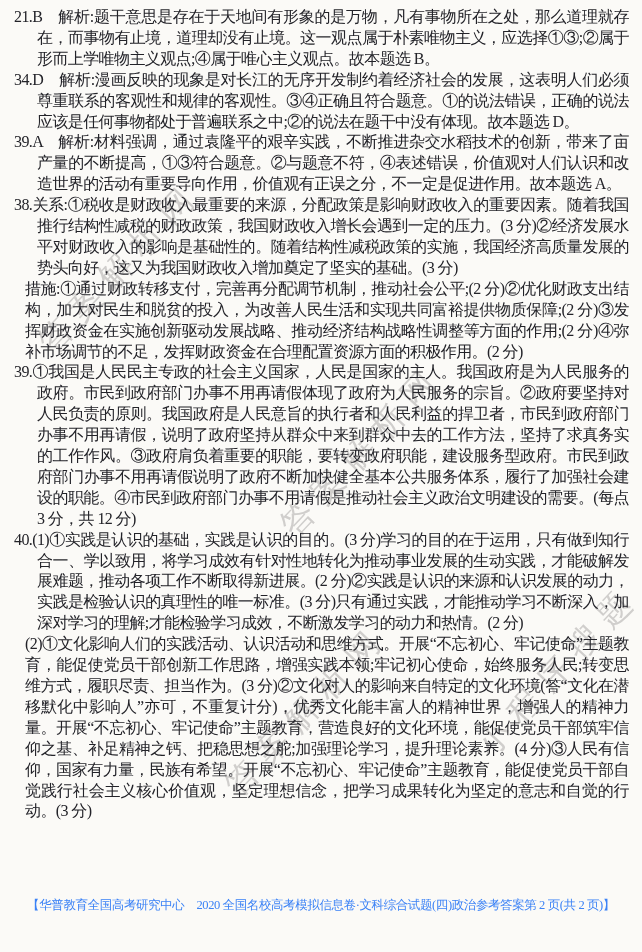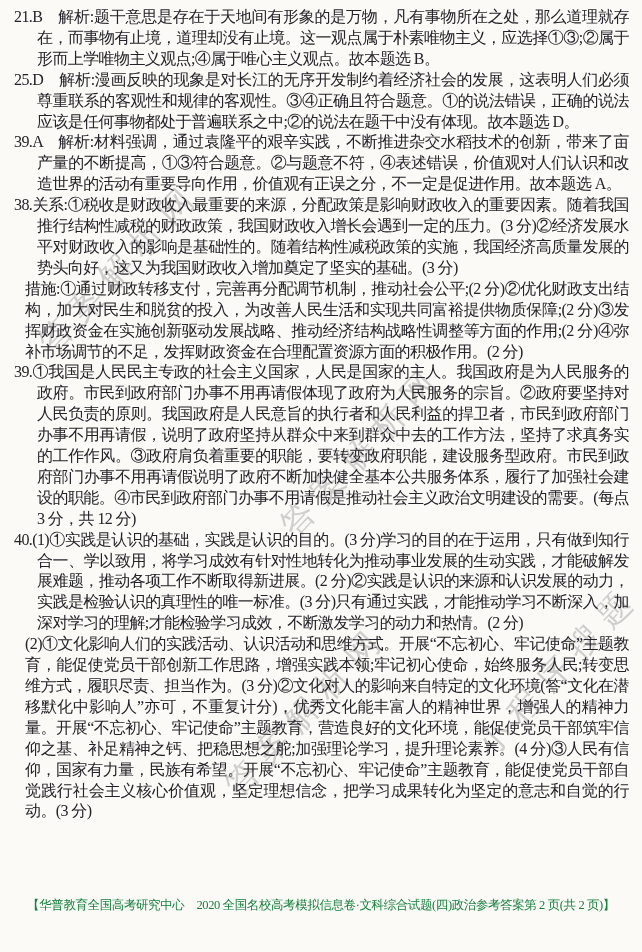--- a/index.html
+++ b/index.html
@@ -23,40 +23,40 @@
     position:absolute;
     color:rgba(148,146,146,0.42);
     font-size:33px;letter-spacing:11px;white-space:nowrap;
     transform:rotate(-47deg);
     font-family:"Liberation Sans","DejaVu Sans",sans-serif;
     pointer-events:none;
   }
   .footer{
     position:absolute;left:0;right:0;top:897px;
     text-align:center;
-    font-size:12.5px;letter-spacing:-0.4px;color:#15803d;
+    font-size:12.5px;letter-spacing:-0.4px;color:#3b82f6;
     white-space:nowrap;
   }
 </style>
 </head>
 <body>
 
 <div class="watermark" style="left:10px;top:245px">答案解析网</div>
 <div class="watermark" style="left:252px;top:428px">答案解析网</div>
 <div class="watermark" style="left:196px;top:688px">答案解析网</div>
 <div class="watermark" style="left:448px;top:648px">小程序搜题</div>
 
 <div class="doc">
 
   <section>
     <p class="hang">21.B　解析:题干意思是存在于天地间有形象的是万物，凡有事物所在之处，那么道理就存在，而事物有止境，道理却没有止境。这一观点属于朴素唯物主义，应选择①③;②属于形而上学唯物主义观点;④属于唯心主义观点。故本题选 B。</p>
   </section>
 
   <section>
-    <p class="hang">25.D　解析:漫画反映的现象是对长江的无序开发制约着经济社会的发展，这表明人们必须尊重联系的客观性和规律的客观性。③④正确且符合题意。①的说法错误，正确的说法应该是任何事物都处于普遍联系之中;②的说法在题干中没有体现。故本题选 D。</p>
+    <p class="hang">34.D　解析:漫画反映的现象是对长江的无序开发制约着经济社会的发展，这表明人们必须尊重联系的客观性和规律的客观性。③④正确且符合题意。①的说法错误，正确的说法应该是任何事物都处于普遍联系之中;②的说法在题干中没有体现。故本题选 D。</p>
   </section>
 
   <section>
     <p class="hang">39.A　解析:材料强调，通过袁隆平的艰辛实践，不断推进杂交水稻技术的创新，带来了亩产量的不断提高，①③符合题意。②与题意不符，④表述错误，价值观对人们认识和改造世界的活动有重要导向作用，价值观有正误之分，不一定是促进作用。故本题选 A。</p>
   </section>
 
   <section>
     <p class="hang">38.关系:①税收是财政收入最重要的来源，分配政策是影响财政收入的重要因素。随着我国推行结构性减税的财政政策，我国财政收入增长会遇到一定的压力。(3 分)②经济发展水平对财政收入的影响是基础性的。随着结构性减税政策的实施，我国经济高质量发展的势头向好，这又为我国财政收入增加奠定了坚实的基础。(3 分)</p>
     <p class="sub">措施:①通过财政转移支付，完善再分配调节机制，推动社会公平;(2 分)②优化财政支出结构，加大对民生和脱贫的投入，为改善人民生活和实现共同富裕提供物质保障;(2 分)③发挥财政资金在实施创新驱动发展战略、推动经济结构战略性调整等方面的作用;(2 分)④弥补市场调节的不足，发挥财政资金在合理配置资源方面的积极作用。(2 分)</p>
   </section>

